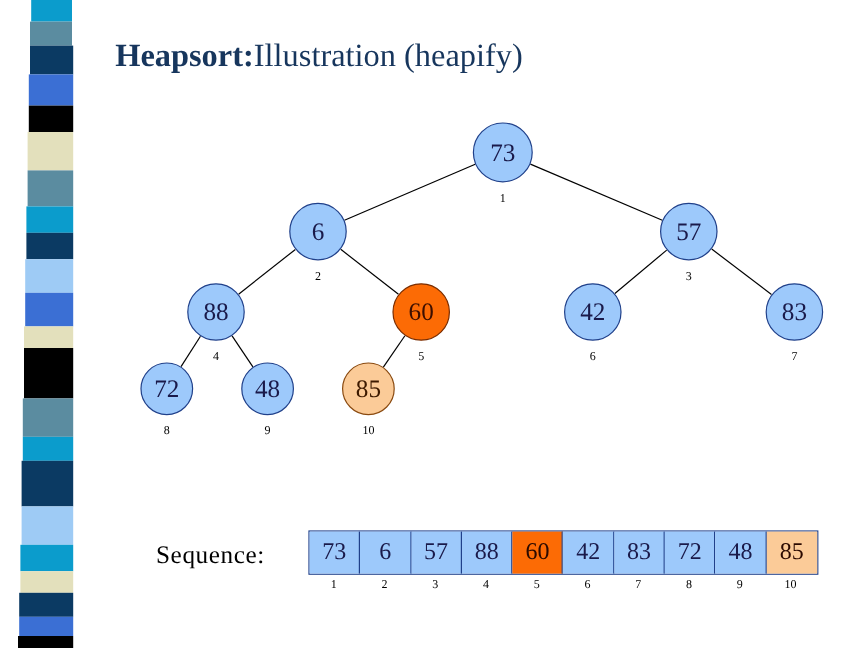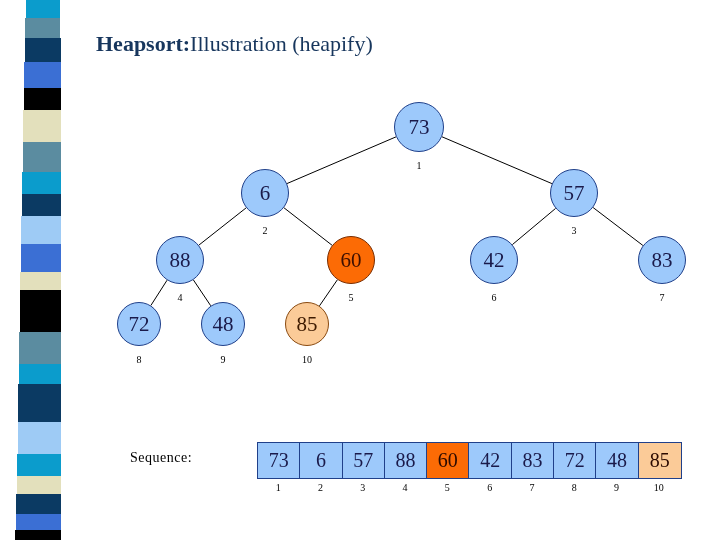--- a/index.html
+++ b/index.html
@@ -12,21 +12,21 @@
   }
   #slide{position:absolute;inset:0;width:720px;height:540px;}
 
   
   #sidebar{position:absolute;left:0;top:0;width:74px;height:540px;}
   #sidebar .band{position:absolute;left:0;width:100%;}
 
   
   #title{
     position:absolute;left:96px;top:31px;
-    font-size:22px;color:#17365d;
+    font-size:27px;color:#17365d;
     white-space:nowrap;letter-spacing:0px;
   }
   #title .strong{font-weight:bold;}
 
   
   #tree{position:absolute;left:0;top:0;width:720px;height:430px;}
   #edges{position:absolute;left:0;top:0;width:720px;height:430px;}
   .node{
     position:absolute;
     border-radius:50%;
@@ -42,21 +42,21 @@
   .idx{
     position:absolute;
     font-size:10px;color:#000000;
     text-align:center;
     line-height:1;
   }
 
   
   #seq-label{
     position:absolute;left:130px;top:450px;
-    font-size:14px;color:#000000;letter-spacing:0.5px;
+    font-size:21px;color:#000000;letter-spacing:0.5px;
   }
   #seq-table{
     position:absolute;left:257px;top:442px;
     height:37px;
     display:flex;
     border:1px solid #20408a;
     box-sizing:border-box;
   }
   .cell{
     width:42.3px;height:100%;

